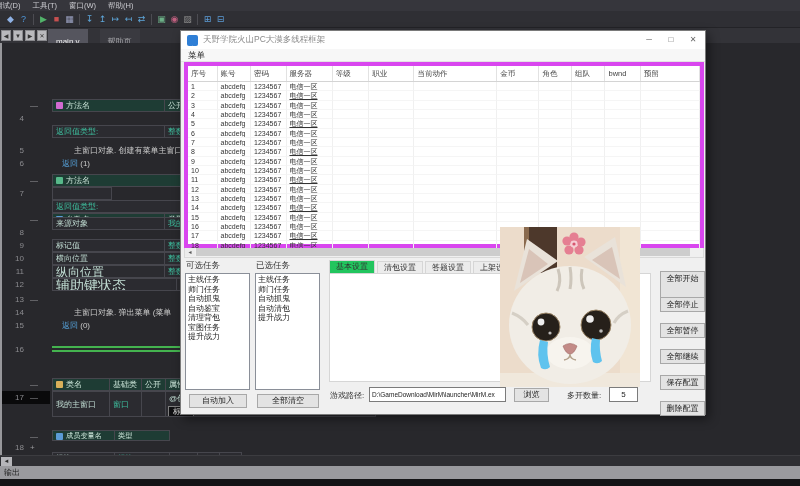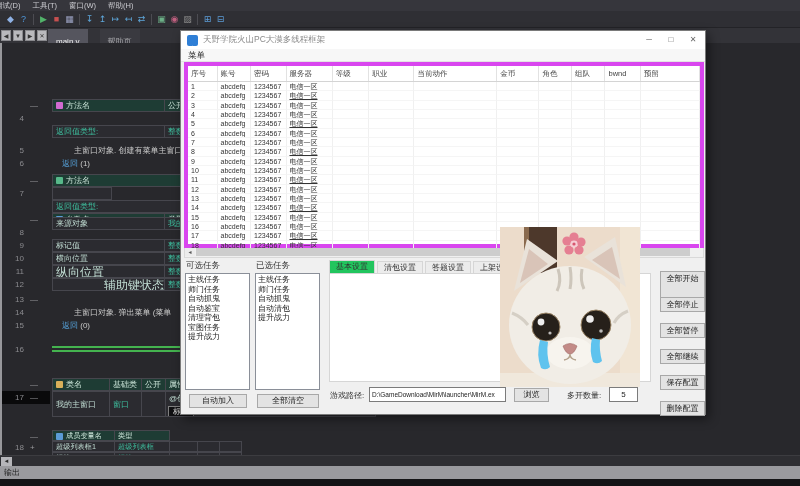--- a/index.html
+++ b/index.html
@@ -166,21 +166,21 @@
           <div class="ccell light" style="width: 113px; height: 13px; font-size: 8px; line-height: 12px;">横向位置</div>
           <div class="ccell teal" style="width: 93px; height: 13px; font-size: 8px; line-height: 12px;">整数</div>
         </div>
         <div class="cnum" style="top: 222px;">11</div>
         <div class="ccells" style="top: 222px;">
           <div class="ccell light" style="width: 113px; height: 13px; font-size: 12px; line-height: 12px;">纵向位置</div>
           <div class="ccell teal" style="width: 93px; height: 13px; font-size: 8px; line-height: 12px;">整数</div>
         </div>
         <div class="cnum" style="top: 235px;">12</div>
         <div class="ccells" style="top: 235px;">
-          <div class="ccell light" style="width: 113px; height: 13px; font-size: 12px; line-height: 12px; text-align: right;">辅助键状态</div>
+          <div class="ccell light" style="width: 125px; height: 13px; font-size: 14px; line-height: 12px;">辅助键状态</div>
           <div class="ccell teal" style="width: 93px; height: 13px; font-size: 8px; line-height: 12px;">整数</div>
         </div>
         <div class="cnum" style="top: 250px;">13</div>
         <div class="cfold" style="top: 250px;">—</div>
         <div class="cnum" style="top: 263px;">14</div>
         <div class="cstmt" style="top: 263px; left: 74px;"><span class="stmt">主窗口对象. 弹出菜单 (菜单</span></div>
         <div class="cnum" style="top: 276px;">15</div>
         <div class="cstmt" style="top: 276px; left: 62px;"><span class="kw">返回</span><span class="stmt"> (0)</span></div>
         <div class="cnum" style="top: 300px;">16</div>
         <div class="cdiv" style="top: 303px;"></div>
@@ -200,27 +200,20 @@
           <div class="ccell" style="width: 24px; height: 26px; font-size: 8px; line-height: 25px;"></div>
           <div class="ccell light" style="width: 210px; height: 26px; font-size: 8px; padding-left: 0px;"><div class="cline">@创建</div><div class="cline sel">标题</div></div>
         </div>
         <div class="cfold" style="top: 387px;">—</div>
         <div class="ccells" style="top: 387px;">
           <div class="ccell chdr" style="width: 63px; height: 11px; font-size: 7.2px; line-height: 10px;"><span class="hicon" style="background: rgb(91, 155, 213);"></span>成员变量名</div>
           <div class="ccell chdr" style="width: 55px; height: 11px; font-size: 7.2px; line-height: 10px;">类型</div>
         </div>
         <div class="cnum" style="top: 398px;">18</div>
         <div class="cfold" style="top: 398px;">+</div>
-        <div class="ccells" style="top: 398px;">
-          <div class="ccell light" style="width: 63px; height: 11px; font-size: 7.2px; line-height: 10px;">超级列表框1</div>
-          <div class="ccell teal" style="width: 55px; height: 11px; font-size: 7.2px; line-height: 10px;">超级列表框</div>
-          <div class="ccell" style="width: 28px; height: 11px; font-size: 7.2px; line-height: 10px;"></div>
-          <div class="ccell" style="width: 22px; height: 11px; font-size: 7.2px; line-height: 10px;"></div>
-          <div class="ccell" style="width: 22px; height: 11px; font-size: 7.2px; line-height: 10px;"></div>
-        </div>
         <div class="cnum" style="top: 409px;">19</div>
         <div class="cfold" style="top: 409px;">+</div>
         <div class="ccells" style="top: 409px;">
           <div class="ccell light" style="width: 63px; height: 11px; font-size: 7.2px; line-height: 10px;">标签1</div>
           <div class="ccell teal" style="width: 55px; height: 11px; font-size: 7.2px; line-height: 10px;">标签</div>
           <div class="ccell" style="width: 28px; height: 11px; font-size: 7.2px; line-height: 10px;"></div>
           <div class="ccell" style="width: 22px; height: 11px; font-size: 7.2px; line-height: 10px;"></div>
           <div class="ccell" style="width: 22px; height: 11px; font-size: 7.2px; line-height: 10px;"></div>
         </div>
         <div class="cnum" style="top: 420px;">20</div>

